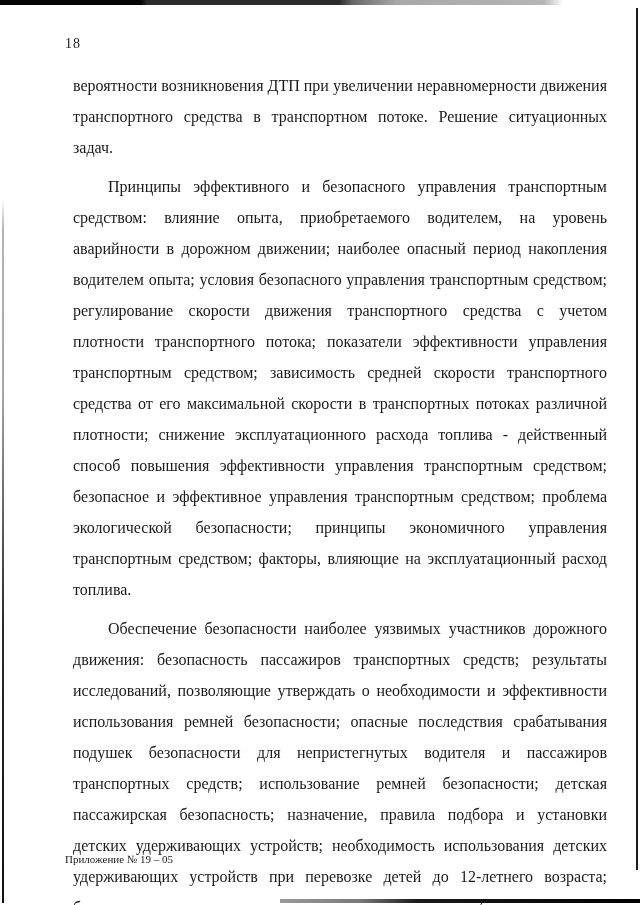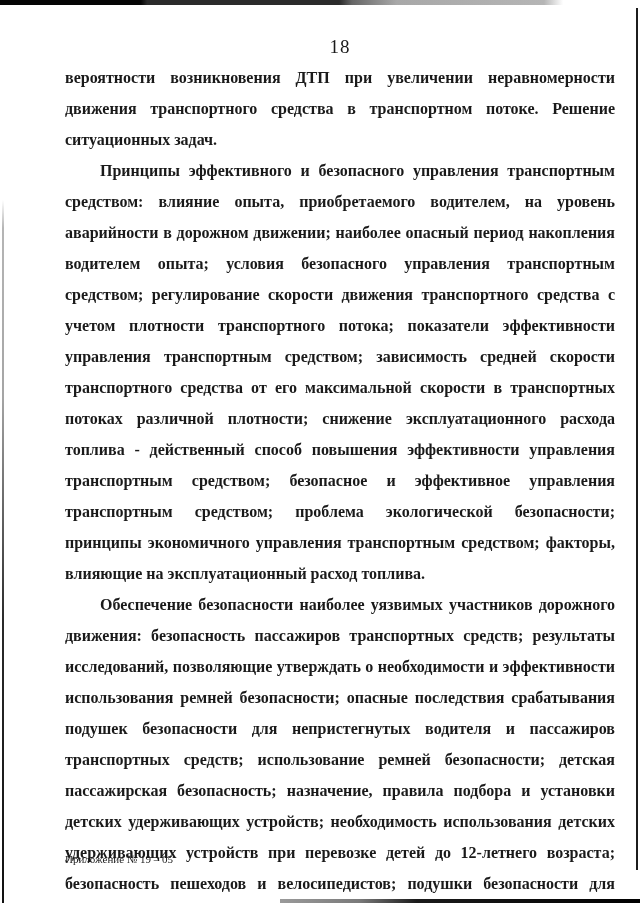--- a/index.html
+++ b/index.html
@@ -59,37 +59,36 @@
     width: 360px;
     height: 4px;
     background: linear-gradient(to right,
       #9a9a9a 0%, #7a7a7a 22%, #1a1a1a 38%, #000000 100%);
   }
   .page-number {
     position: absolute;
     top: 36px;
     left: 65px;
     width: 550px;
-    text-align: center;
-    font-size: 19px;
+    text-align: left;
+    font-size: 14px;
     letter-spacing: 1px;
     color: #1a1a1a;
   }
   .content {
     position: absolute;
     top: 62px;
     left: 65px;
     width: 550px;
     font-size: 16px;
     line-height: 31px;
     text-align: justify;
   }
   .content p {
-    margin: 0;
-    font-weight: bold;
+    margin: 8px;
   }
   .content p.indent {
     text-indent: 35px;
   }
   .footer-note {
     position: absolute;
     top: 853px;
     left: 65px;
     font-size: 11px;
     color: #1a1a1a;

